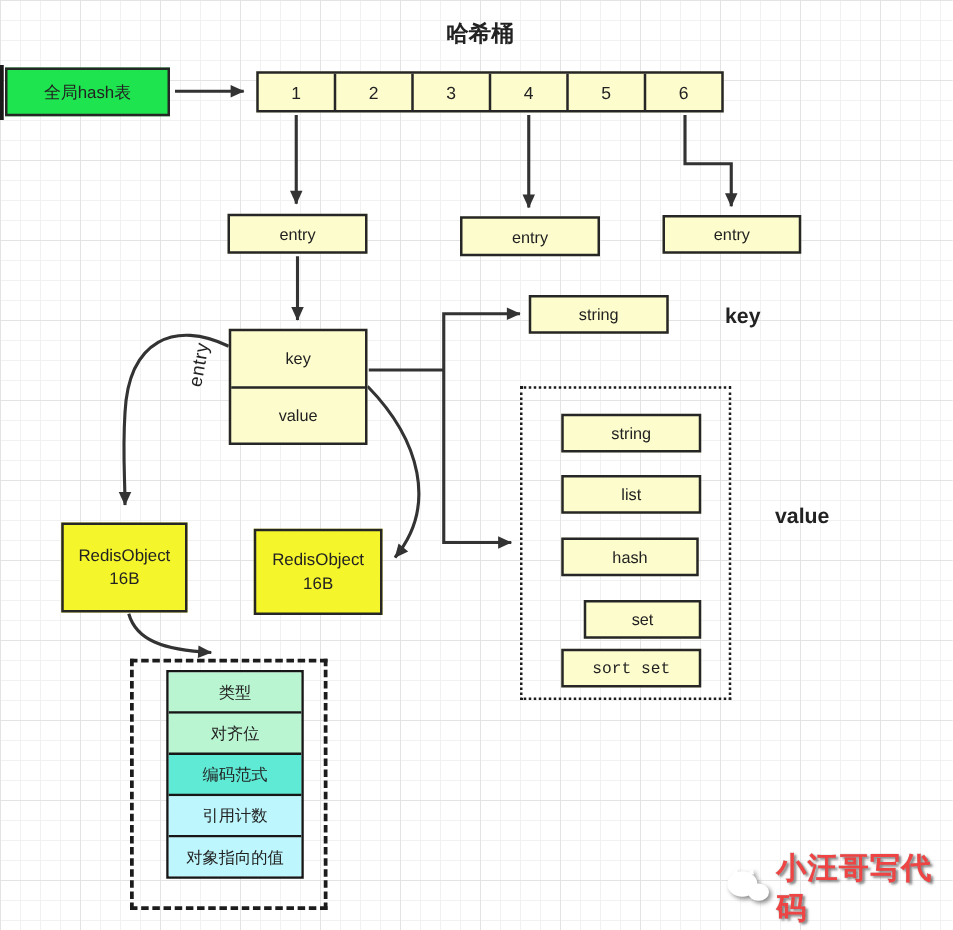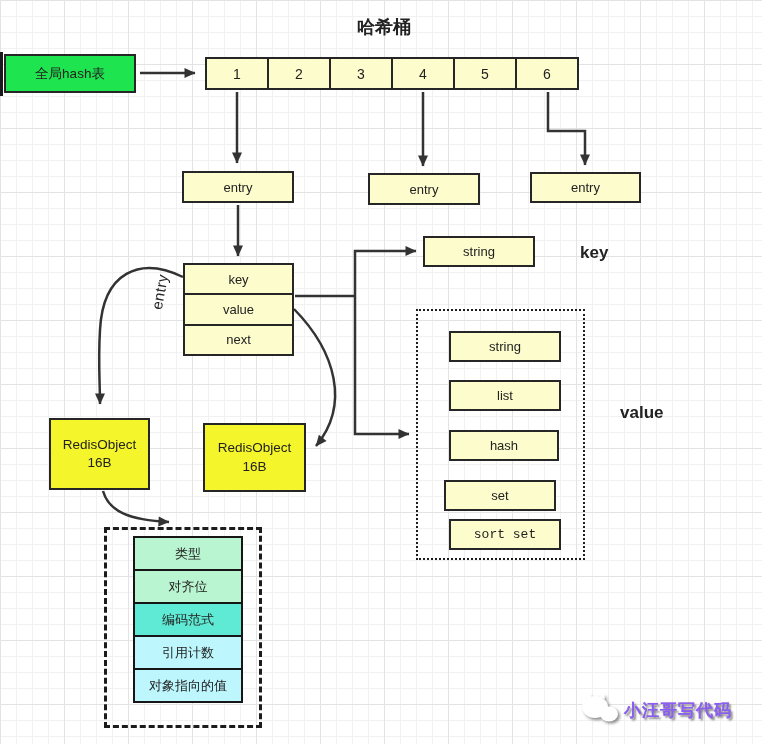--- a/index.html
+++ b/index.html
@@ -31,21 +31,21 @@
   .dotted-box{border:2px dotted #1c1c1c;background:transparent;}
   .dashed-box{border:3px dashed #1c1c1c;background:transparent;}
   .ro-box{background:var(--bright-yellow);border:2px solid #262626;display:flex;flex-direction:column;
     align-items:center;justify-content:center;font-size:13.5px;line-height:1.35;}
   .field-table{display:flex;flex-direction:column;border:2px solid #161616;}
   .field-row{height:31px;border-bottom:2px solid #161616;display:flex;align-items:center;justify-content:center;font-size:13px;}
   .field-row:last-child{border-bottom:none;font-family:Liberation Mono, monospace;}
   .rotated-entry{transform:rotate(-80deg);transform-origin:center;font-size:15px;letter-spacing:.5px;}
   svg.overlay{position:absolute;left:0;top:0;pointer-events:none;}
   .watermark-text{
-    color:#8b5cf6;font-size:17px;font-weight:bold;letter-spacing:1px;
+    color:#ef4444;font-size:24px;font-weight:bold;letter-spacing:1px;
     text-shadow:2px 2px 2px rgba(110,110,110,.85), 0 0 1px rgba(120,120,120,.6);
   }
   .edge-artifact{background:#1a1a1a;}
 </style>
 </head>
 <body style="--bright-green: #1ee44f; --pale-yellow: #fdfccd; --bright-yellow: #f4f52b;">
 
 <svg class="overlay" width="762" height="744" viewBox="0 0 762 744">
   <defs>
     <marker id="ah" markerUnits="userSpaceOnUse" markerWidth="14" markerHeight="13" refX="11.5" refY="6" orient="auto">
@@ -82,33 +82,32 @@
   <div class="bucket-cell">6</div>
 </div>
 
 <div class="abs box" style="left:182px;top:171px;width:112px;height:32px;">entry</div>
 <div class="abs box" style="left:368px;top:173px;width:112px;height:32px;">entry</div>
 <div class="abs box" style="left:530px;top:172px;width:111px;height:31px;">entry</div>
 
 <div class="abs stack" style="left:183px;top:263px;width:111px;height:93px;">
   <div class="stack-row">key</div>
   <div class="stack-row">value</div>
-  <div class="stack-row">next</div>
 </div>
 
 <div class="abs rotated-entry" style="left:130px;top:282px;width:62px;height:20px;text-align:center;">entry</div>
 
 <div class="abs box" style="left:423px;top:236px;width:112px;height:31px;">string</div>
 <div class="abs bold-label" style="left:580px;top:243px;">key</div>
 
 <div class="abs dotted-box" style="left:416px;top:309px;width:169px;height:251px;">
   <div class="abs box" style="left:31px;top:20px;width:112px;height:31px;">string</div>
   <div class="abs box" style="left:31px;top:69px;width:112px;height:31px;">list</div>
   <div class="abs box" style="left:31px;top:119px;width:110px;height:31px;">hash</div>
-  <div class="abs box" style="left:26px;top:169px;width:112px;height:31px;">set</div>
+  <div class="abs box" style="left:49px;top:169px;width:94px;height:31px;">set</div>
   <div class="abs box" style="left:31px;top:208px;width:112px;height:31px;font-family:Liberation Mono, monospace;">sort set</div>
 </div>
 <div class="abs bold-label" style="left:620px;top:403px;">value</div>
 
 <div class="abs ro-box" style="left:49px;top:418px;width:101px;height:72px;">
   <span>RedisObject</span>
   <span>16B</span>
 </div>
 <div class="abs ro-box" style="left:203px;top:423px;width:103px;height:69px;">
   <span>RedisObject</span>

